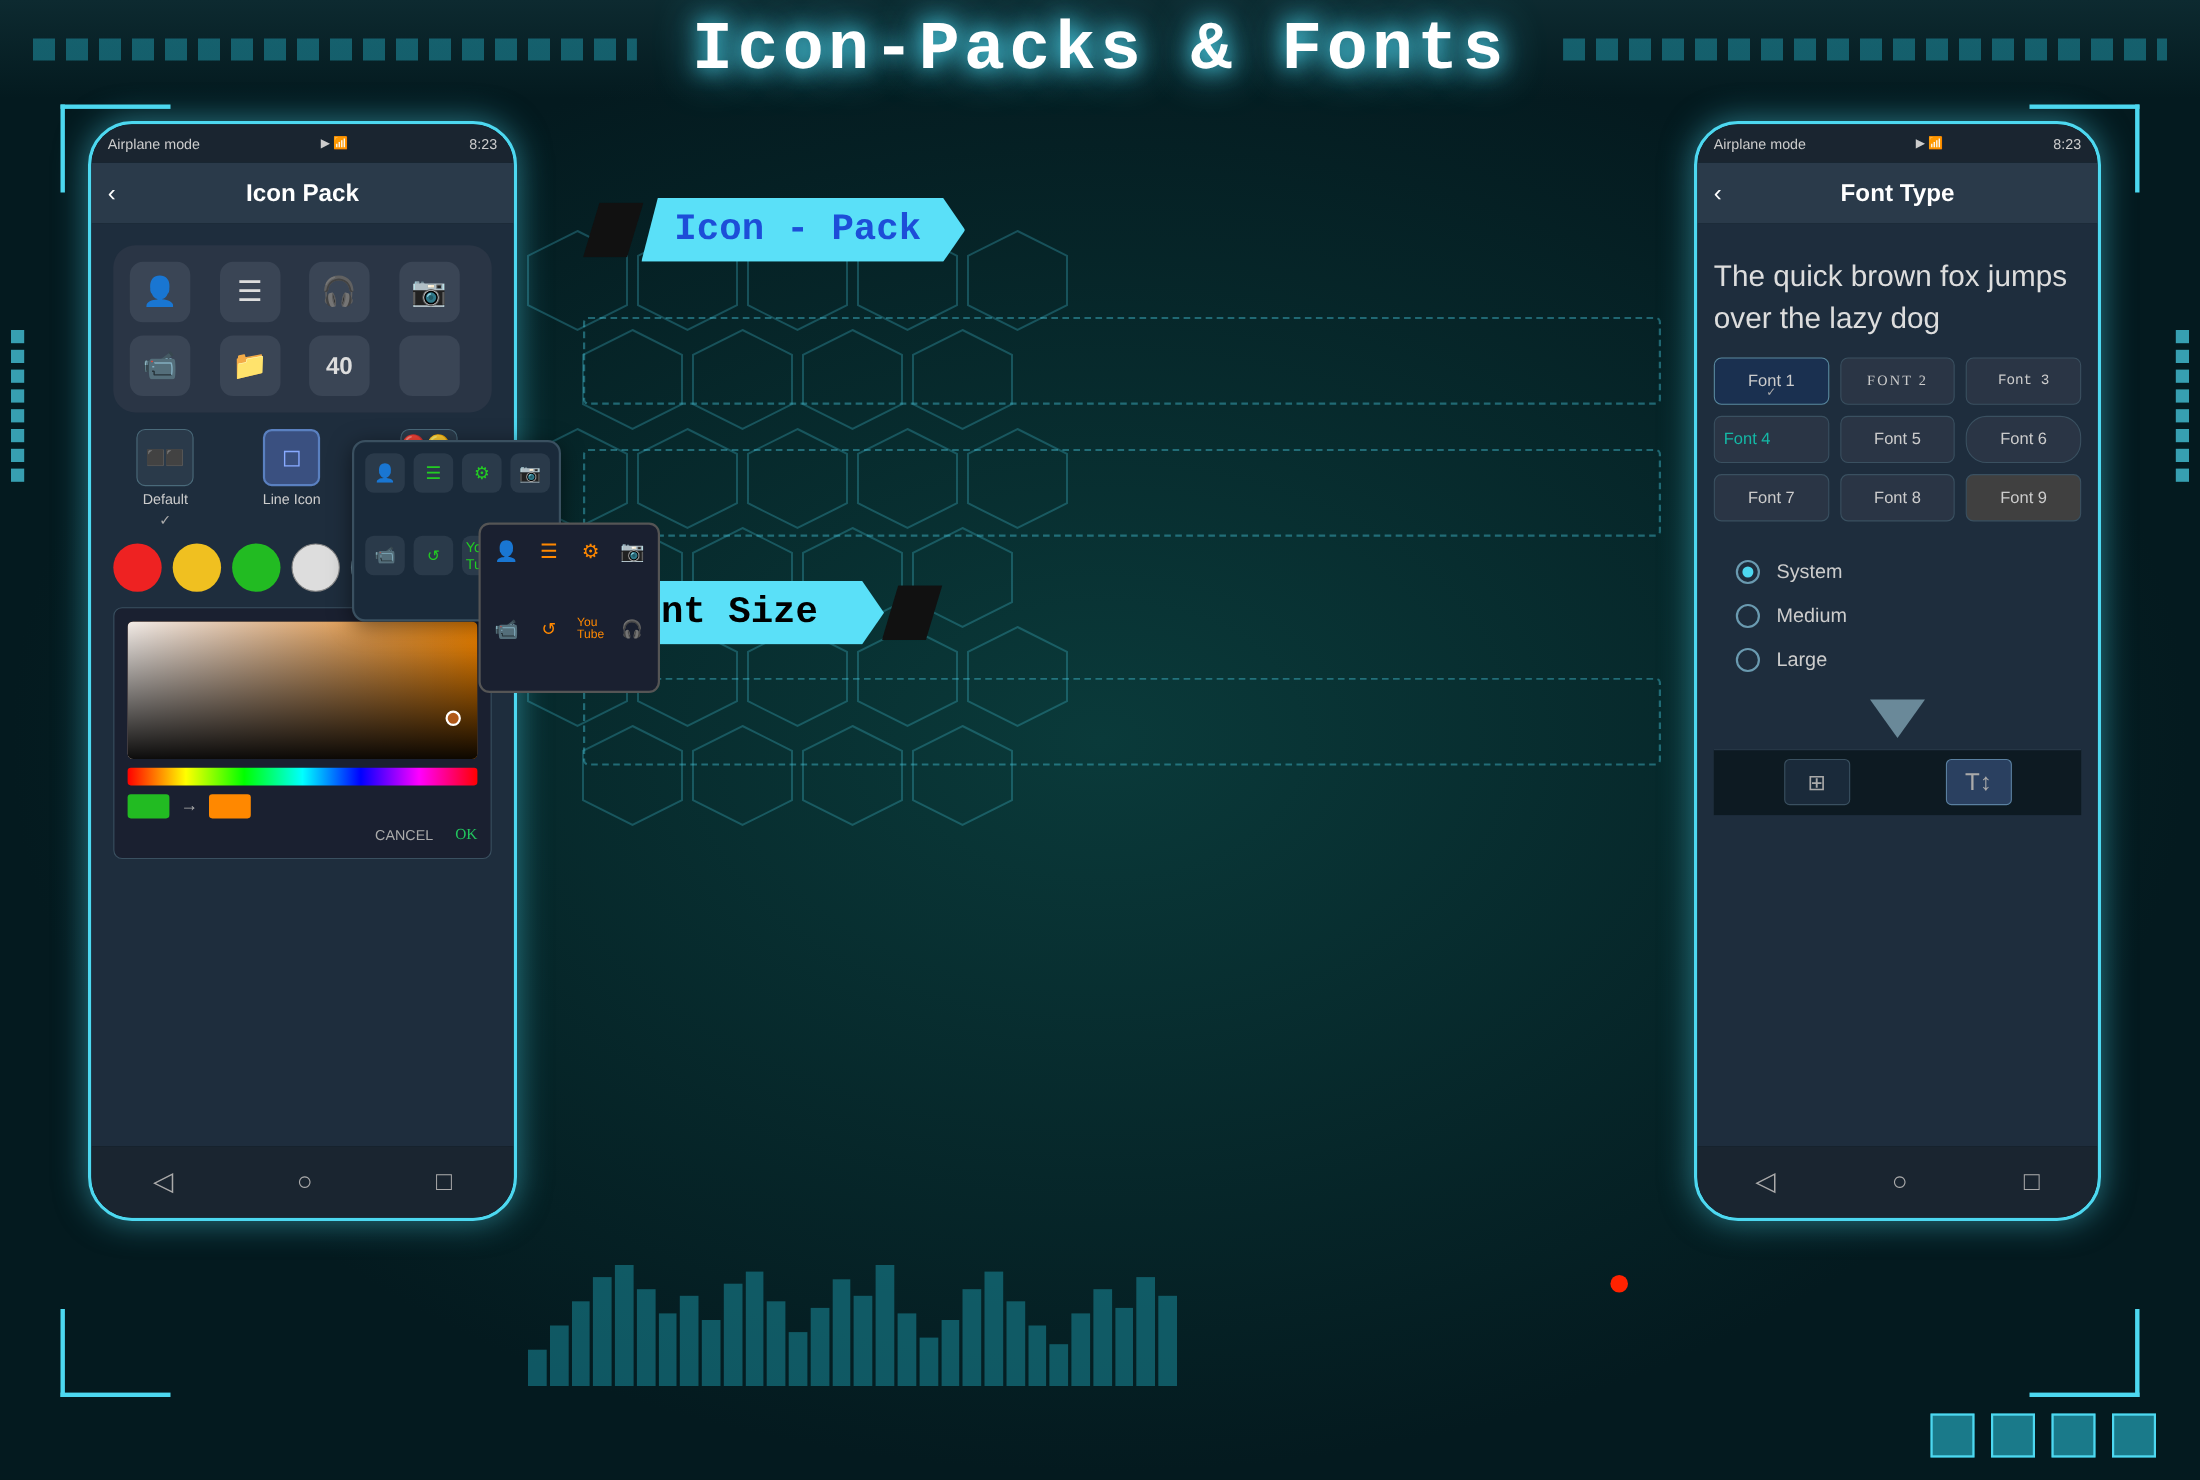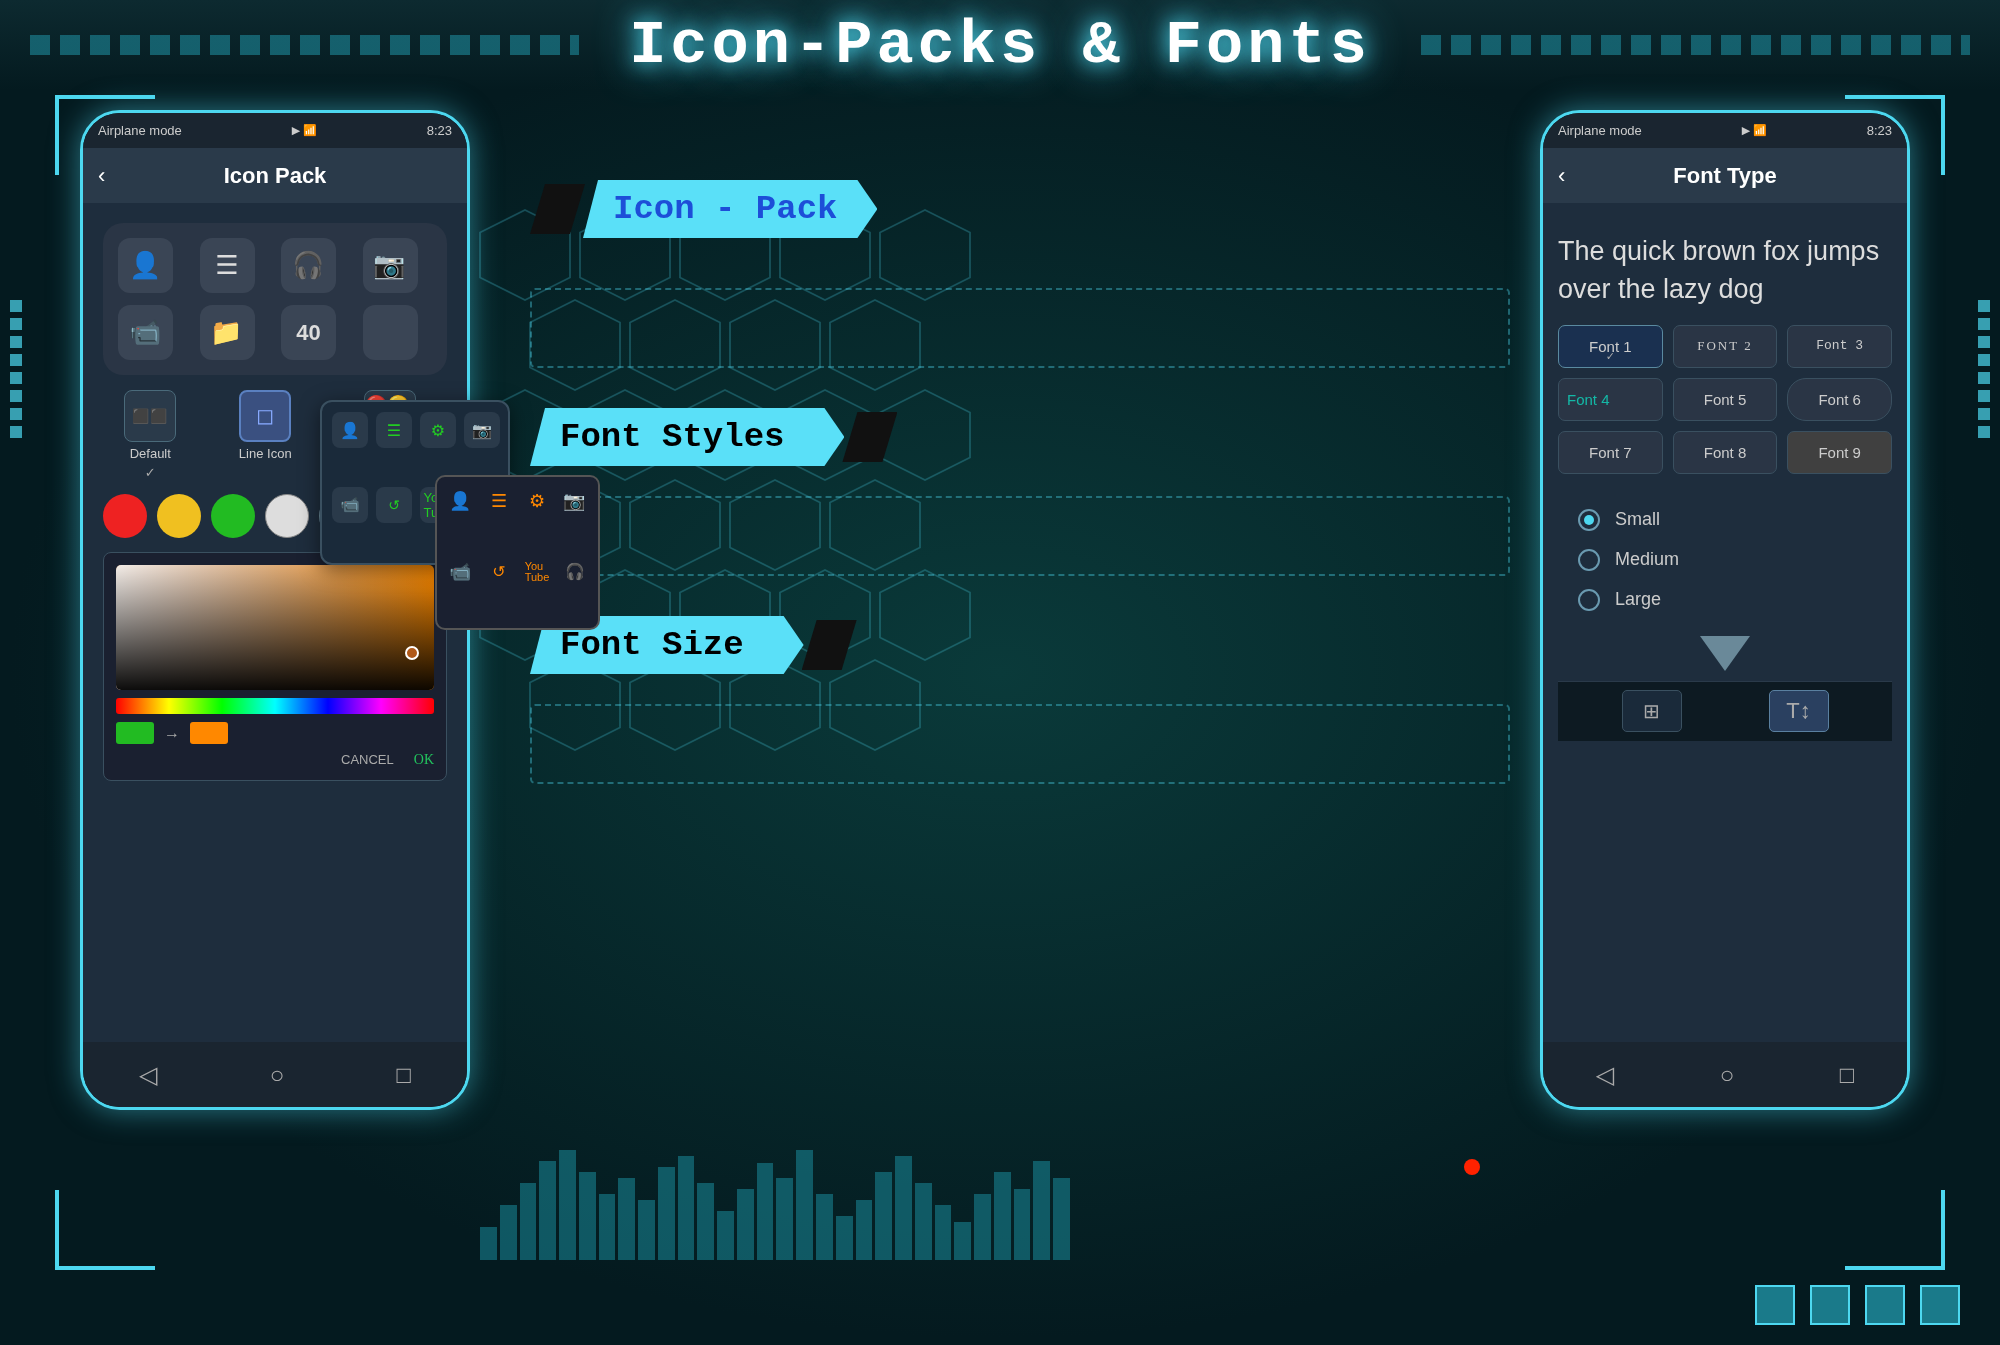--- a/index.html
+++ b/index.html
@@ -421,24 +421,20 @@
 
   <div class="middle-section">
 
     <div style="display:flex;align-items:center;margin-bottom:50px;margin-top:20px;">
       <div style="width:55px;height:50px;background:#111;clip-path:polygon(15px 0%,100% 0%,calc(100% - 15px) 100%,0% 100%);margin-right:-2px;"></div>
       <div style="background:#5ae0f8;color:#1d4ed8;font-size:34px;font-weight:900;font-family:'Courier New',monospace;padding:10px 40px 10px 30px;clip-path:polygon(15px 0%,calc(100% - 20px) 0%,100% 50%,calc(100% - 20px) 100%,0% 100%,15px 0%);">Icon - Pack</div>
     </div>
 
     <div style="border:2px dashed #4dd8f060;border-radius:5px;padding:15px;margin-bottom:40px;min-height:80px;"></div>
 
-    <div style="display:flex;align-items:center;margin-bottom:30px;">
-      <div style="background:#5ae0f8;color:#000;font-size:34px;font-weight:900;font-family:'Courier New',monospace;padding:10px 60px 10px 30px;clip-path:polygon(15px 0%,calc(100% - 20px) 0%,100% 50%,calc(100% - 20px) 100%,0% 100%,15px 0%);">Font Styles</div>
-      <div style="width:55px;height:50px;background:#111;clip-path:polygon(15px 0%,100% 0%,calc(100% - 15px) 100%,0% 100%);margin-left:-2px;"></div>
-    </div>
 
     <div style="border:2px dashed #4dd8f060;border-radius:5px;padding:15px;margin-bottom:40px;min-height:80px;"></div>
 
     <div style="display:flex;align-items:center;margin-bottom:30px;">
       <div style="background:#5ae0f8;color:#000;font-size:34px;font-weight:900;font-family:'Courier New',monospace;padding:10px 60px 10px 30px;clip-path:polygon(15px 0%,calc(100% - 20px) 0%,100% 50%,calc(100% - 20px) 100%,0% 100%,15px 0%);">Font Size</div>
       <div style="width:55px;height:50px;background:#111;clip-path:polygon(15px 0%,100% 0%,calc(100% - 15px) 100%,0% 100%);margin-left:-2px;"></div>
     </div>
 
     <div style="border:2px dashed #4dd8f060;border-radius:5px;padding:15px;min-height:80px;"></div>
 
@@ -492,21 +488,21 @@
           <div style="background:#404040;border:1px solid #3a5060;border-radius:7px;padding:12px 8px;text-align:center;color:#ccc;font-size:15px;cursor:pointer;">
             <span>Font 9</span>
           </div>
         </div>
 
         <div style="padding:10px 20px 15px;">
           <div style="display:flex;align-items:center;gap:15px;margin-bottom:18px;">
             <div style="width:22px;height:22px;border-radius:50%;border:2px solid #6a9ab0;display:flex;align-items:center;justify-content:center;">
               <div style="width:10px;height:10px;background:#4dd8f0;border-radius:50%;"></div>
             </div>
-            <span style="color:#ccc;font-size:18px;">Small</span>
+            <span style="color:#ccc;font-size:18px;">System</span>
           </div>
           <div style="display:flex;align-items:center;gap:15px;margin-bottom:18px;">
             <div style="width:22px;height:22px;border-radius:50%;border:2px solid #6a9ab0;"></div>
             <span style="color:#ccc;font-size:18px;">Medium</span>
           </div>
           <div style="display:flex;align-items:center;gap:15px;">
             <div style="width:22px;height:22px;border-radius:50%;border:2px solid #6a9ab0;"></div>
             <span style="color:#ccc;font-size:18px;">Large</span>
           </div>
         </div>

